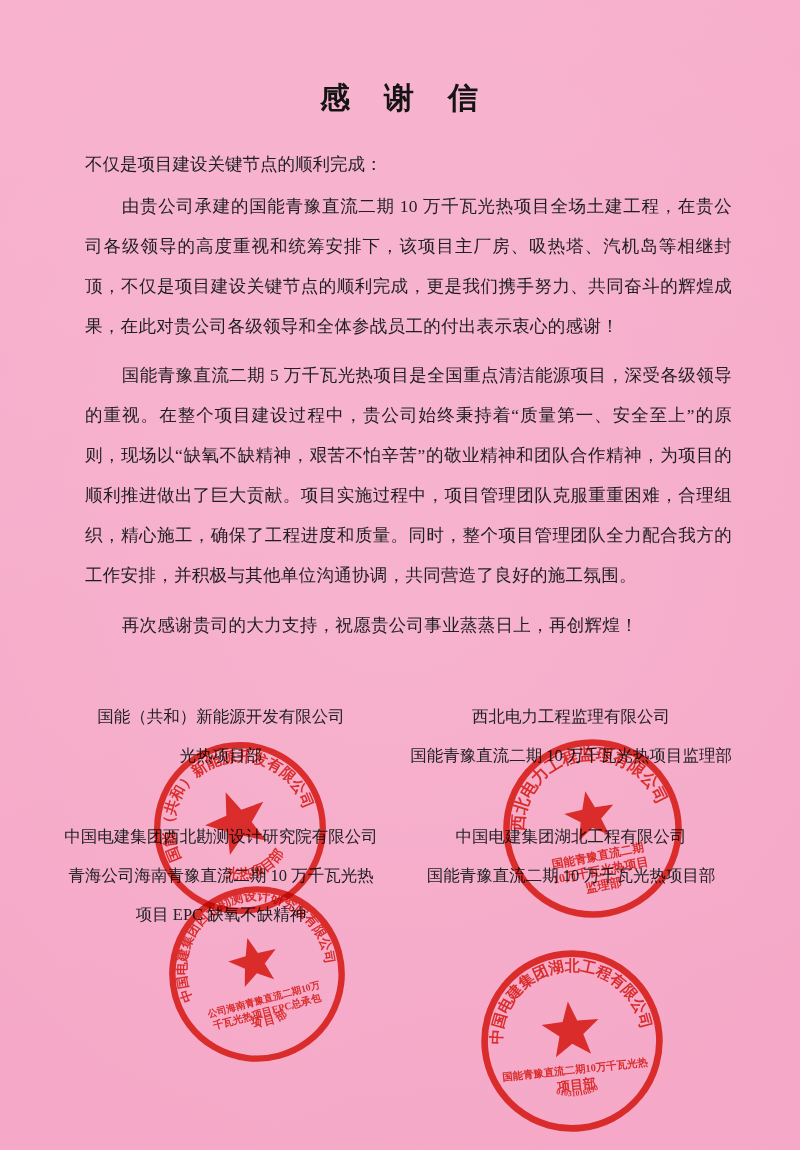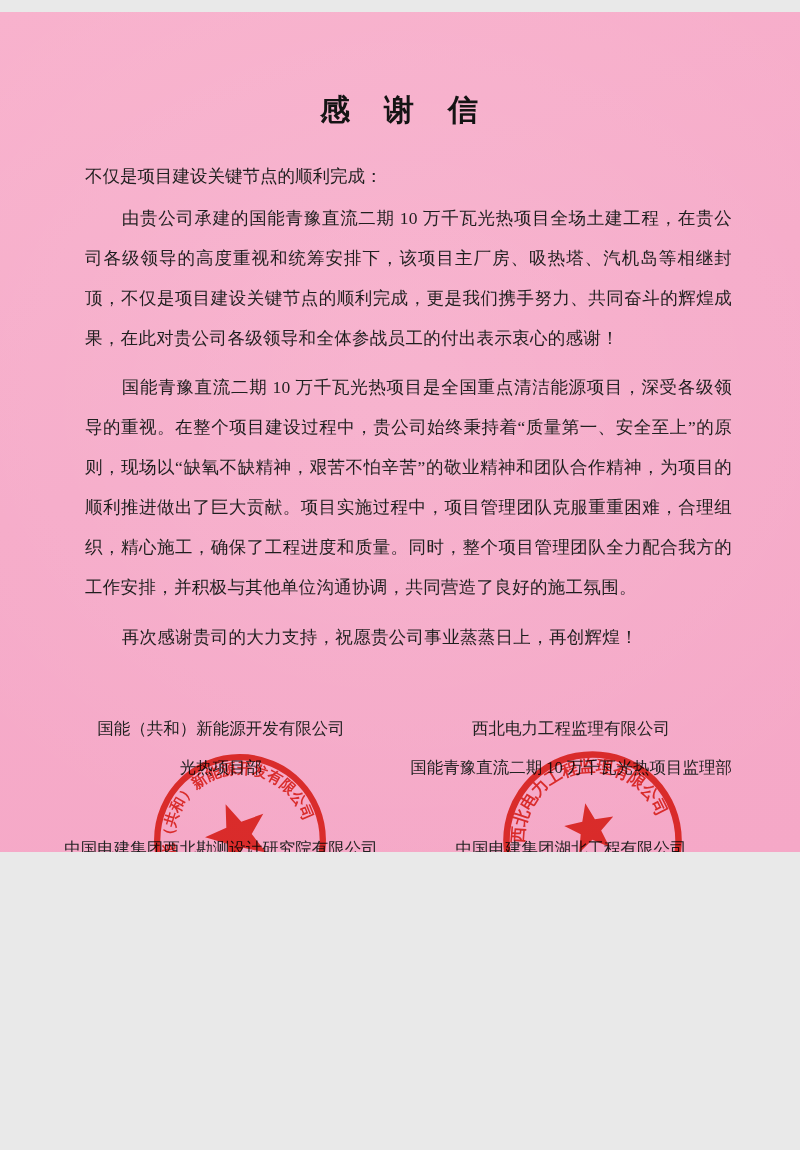--- a/index.html
+++ b/index.html
@@ -1,20 +1,20 @@
 <!DOCTYPE html>
 <html><head>
 <meta charset="utf-8">
 <style>
   * { margin:0; padding:0; box-sizing:border-box; }
   html,body { background:#e9e9e9; }
   .page {
     position:relative;
-    width:800px; height:840px;
-    margin:12px auto;
+    width:800px; height:1150px;
+    margin:0 auto;
     background:
       radial-gradient(ellipse 120% 100% at 50% 45%, rgba(255,255,255,0.10), rgba(0,0,0,0) 60%),
       linear-gradient(160deg, #f8b2cd 0%, #f6abc9 45%, #f5a8c7 100%);
     font-family:"Liberation Serif","DejaVu Serif",serif;
     color:#1f1f1f;
     overflow:hidden;
   }
   .title {
     padding-top:78px;
     text-align:center;
@@ -74,21 +74,21 @@
 </head>
 <body>
 
 <div class="page">
 
   <div class="title">感　谢　信</div>
 
   <div class="content">
     <p class="salutation">不仅是项目建设关键节点的顺利完成：</p>
     <p class="body-para">由贵公司承建的国能青豫直流二期 10 万千瓦光热项目全场土建工程，在贵公司各级领导的高度重视和统筹安排下，该项目主厂房、吸热塔、汽机岛等相继封顶，不仅是项目建设关键节点的顺利完成，更是我们携手努力、共同奋斗的辉煌成果，在此对贵公司各级领导和全体参战员工的付出表示衷心的感谢！</p>
-    <p class="body-para">国能青豫直流二期 10 万千瓦光热项目是全国重点清洁能源项目，深受各级领导的重视。在整个项目建设过程中，贵公司始终秉持着“质量第一、安全至上”的原则，现场以“缺氧不缺精神，艰苦不怕辛苦”的敬业精神和团队合作精神，为项目的顺利推进做出了巨大贡献。项目实施过程中，项目管理团队克服重重困难，合理组织，精心施工，确保了工程进度和质量。同时，整个项目管理团队全力配合我方的工作安排，并积极与其他单位沟通协调，共同营造了良好的施工氛围。</p>
+    <p class="body-para">国能青豫直流二期 5 万千瓦光热项目是全国重点清洁能源项目，深受各级领导的重视。在整个项目建设过程中，贵公司始终秉持着“质量第一、安全至上”的原则，现场以“缺氧不缺精神，艰苦不怕辛苦”的敬业精神和团队合作精神，为项目的顺利推进做出了巨大贡献。项目实施过程中，项目管理团队克服重重困难，合理组织，精心施工，确保了工程进度和质量。同时，整个项目管理团队全力配合我方的工作安排，并积极与其他单位沟通协调，共同营造了良好的施工氛围。</p>
     <p class="body-para closing-para">再次感谢贵司的大力支持，祝愿贵公司事业蒸蒸日上，再创辉煌！</p>
   </div>
 
   <div class="sig-row">
     <div class="sig-block sig-left">
       <div>国能（共和）新能源开发有限公司</div>
       <div>光热项目部</div>
     </div>
     <div class="sig-block sig-right">
       <div>西北电力工程监理有限公司</div>

